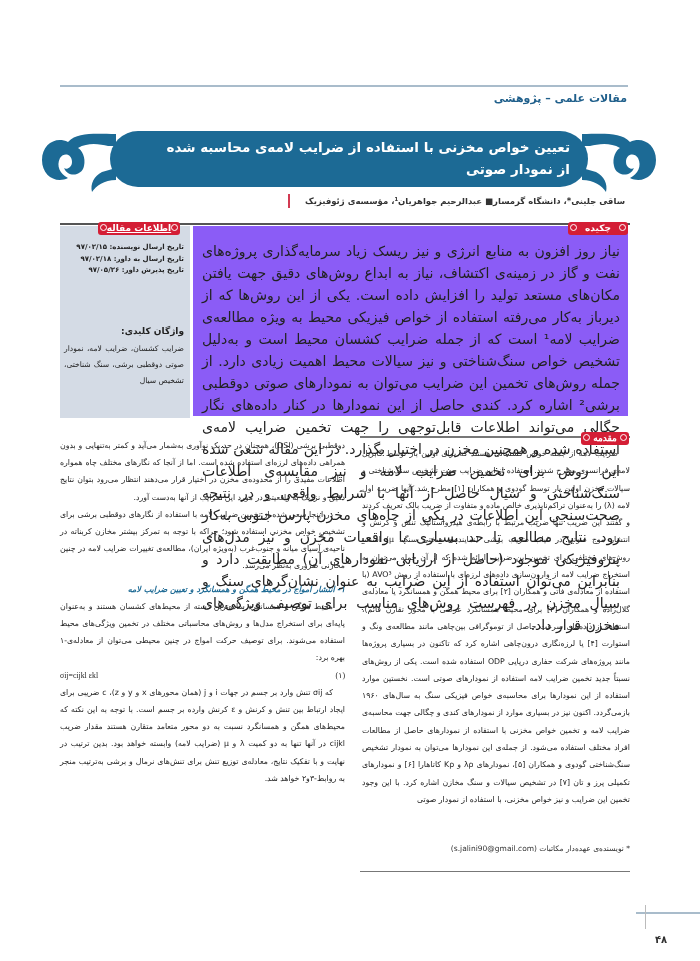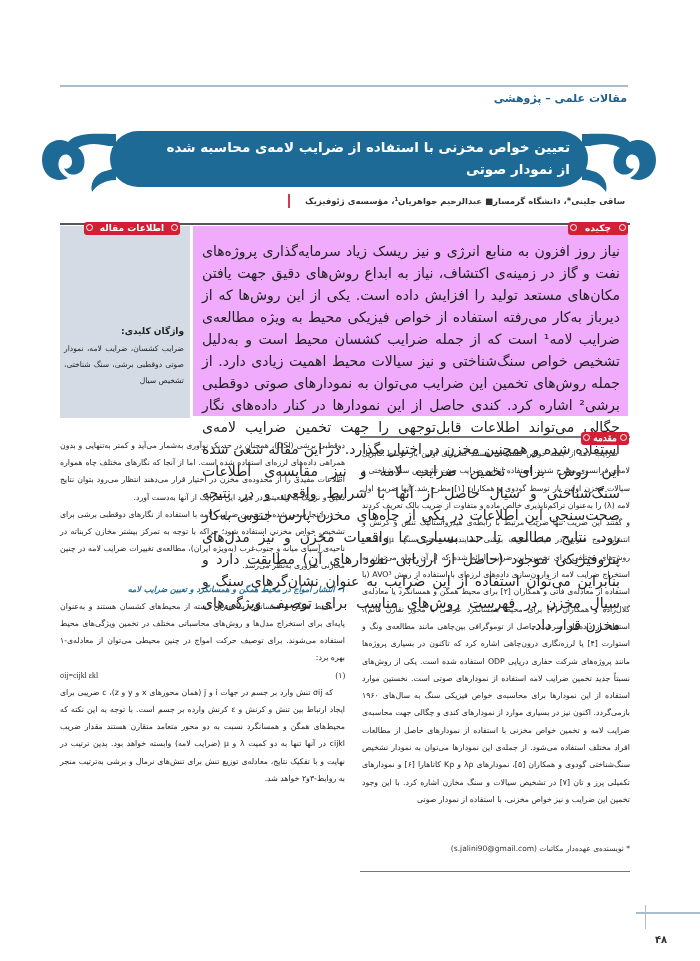--- a/index.html
+++ b/index.html
@@ -13,21 +13,21 @@
     .title-text { position: absolute; right: 130px; top: 136px; width: 420px; direction: rtl; text-align: right; color: #ffffff; font-weight: bold; font-size: 13.5px; line-height: 22px; font-family: "DejaVu Sans", sans-serif; }
     .scroll-ornament { position: absolute; top: 126px; width: 78px; height: 68px; }
     .scroll-left { left: 38px; }
     .scroll-right { left: 582px; transform: scaleX(-1); }
 
     .authors { position: absolute; right: 75px; top: 194px; font-size: 8.5px; font-weight: bold; color: #333; direction: rtl; padding-left: 15px; border-left: 2px solid #d23a52; line-height: 14px; }
 
     .mid-rule { position: absolute; left: 60px; top: 223px; width: 570px; height: 1.5px; background: #555; }
 
     .info-box { position: absolute; left: 60px; top: 226px; width: 130px; height: 192px; background: #d4dbe5; }
-    .abstract-box { position: absolute; left: 193px; top: 226px; width: 435px; height: 190px; background: #f0abfc; }
+    .abstract-box { position: absolute; left: 193px; top: 226px; width: 435px; height: 190px; background: #8b5cf6; }
 
     .red-label { position: absolute; background: #d41e35; color: #fff; font-size: 9px; font-weight: bold; direction: rtl; text-align: center; line-height: 13px; border-radius: 3px; padding: 0 8px; }
     .red-label::before, .red-label::after { content: ""; position: absolute; top: 2px; width: 5px; height: 5px; border: 1.5px solid #fff; border-radius: 50%; background: transparent; }
     .red-label::before { left: 2px; }
     .red-label::after { right: 2px; }
 
     .info-dates { position: absolute; right: 6px; top: 16px; width: 120px; direction: rtl; text-align: right; font-size: 7px; font-weight: bold; line-height: 11.5px; color: #222; }
     .keywords-head { position: absolute; right: 6px; top: 100px; direction: rtl; font-size: 9px; font-weight: bold; color: #222; text-align: center; }
     .keywords-body { position: absolute; right: 6px; top: 115px; width: 120px; direction: rtl; text-align: justify; font-size: 7.6px; line-height: 16px; color: #222; }
 
@@ -66,21 +66,26 @@
 </svg>
 <div class="title-text">
   <div>تعیین خواص مخزنی با استفاده از ضرایب لامه‌ی محاسبه شده از نمودار صوتی</div>
 </div>
 
 <div class="authors">ساقی جلینی*، دانشگاه گرمسار■ عبدالرحیم جواهریان¹، مؤسسه‌ی ژئوفیزیک</div>
 
 <div class="mid-rule"></div>
 
 <div class="info-box">
-  <div class="red-label" style="right:10px; top:-4px; width:96px;">اطلاعات مقاله</div>
+  <div class="red-label" style="right:10px; top:-4px; width:82px;text-decoration:underline;">اطلاعات مقاله</div>
+  <div class="info-dates">
+    <div>تاریخ ارسال نویسنده: ۹۷/۰۲/۱۵</div>
+    <div>تاریخ ارسال به داور: ۹۷/۰۲/۱۸</div>
+    <div>تاریخ پذیرش داور: ۹۷/۰۵/۲۶</div>
+  </div>
   <div class="keywords-head">واژگان کلیدی:</div>
   <div class="keywords-body">ضرایب کشسان، ضرایب لامه، نمودار صوتی دوقطبی برشی، سنگ شناختی، تشخیص سیال</div>
 </div>
 
 <div class="abstract-box">
   <div class="red-label" style="right:0px; top:-4px; width:60px;">چکیده</div>
   <div class="abstract-text">نیاز روز افزون به منابع انرژی و نیز ریسک زیاد سرمایه‌گذاری پروژه‌های نفت و گاز در زمینه‌ی اکتشاف، نیاز به ابداع روش‌های دقیق جهت یافتن مکان‌های مستعد تولید را افزایش داده است. یکی از این روش‌ها که از دیرباز به‌کار می‌رفته استفاده از خواص فیزیکی محیط به ویژه مطالعه‌ی ضرایب لامه¹ است که از جمله ضرایب کشسان محیط است و به‌دلیل تشخیص خواص سنگ‌شناختی و نیز سیالات محیط اهمیت زیادی دارد. از جمله روش‌های تخمین این ضرایب می‌توان به نمودارهای صوتی دوقطبی برشی² اشاره کرد. کندی حاصل از این نمودارها در کنار داده‌های نگار چگالی می‌تواند اطلاعات قابل‌توجهی را جهت تخمین ضرایب لامه‌ی استفاده شده و همچنین مخزن در اختیار بگذارد. در این مقاله سعی شده این روش برای تخمین ضرایب لامه و نیز مقایسه‌ی اطلاعات سنگ‌شناختی و سیال حاصل از آنها با شرایط واقعی و در نتیجه صحت‌سنجی این اطلاعات در یکی از چاه‌های مخزن پارس جنوبی به‌کار رود. نتایج مطالعه تا حد بسیاری با واقعیات مخزن و نیز مدل‌های پتروفیزیکی موجود (حاصل از ارزیابی نمودارهای آن) مطابقت دارد و بنابراین می‌توان استفاده از این ضرایب به عنوان نشان‌گرهای سنگ و سیال مخزن در فهرست روش‌های مناسب برای توصیف ویژگی‌های مخزن قرار داد.</div>
 </div>
 
 <div class="intro-rule"></div>

